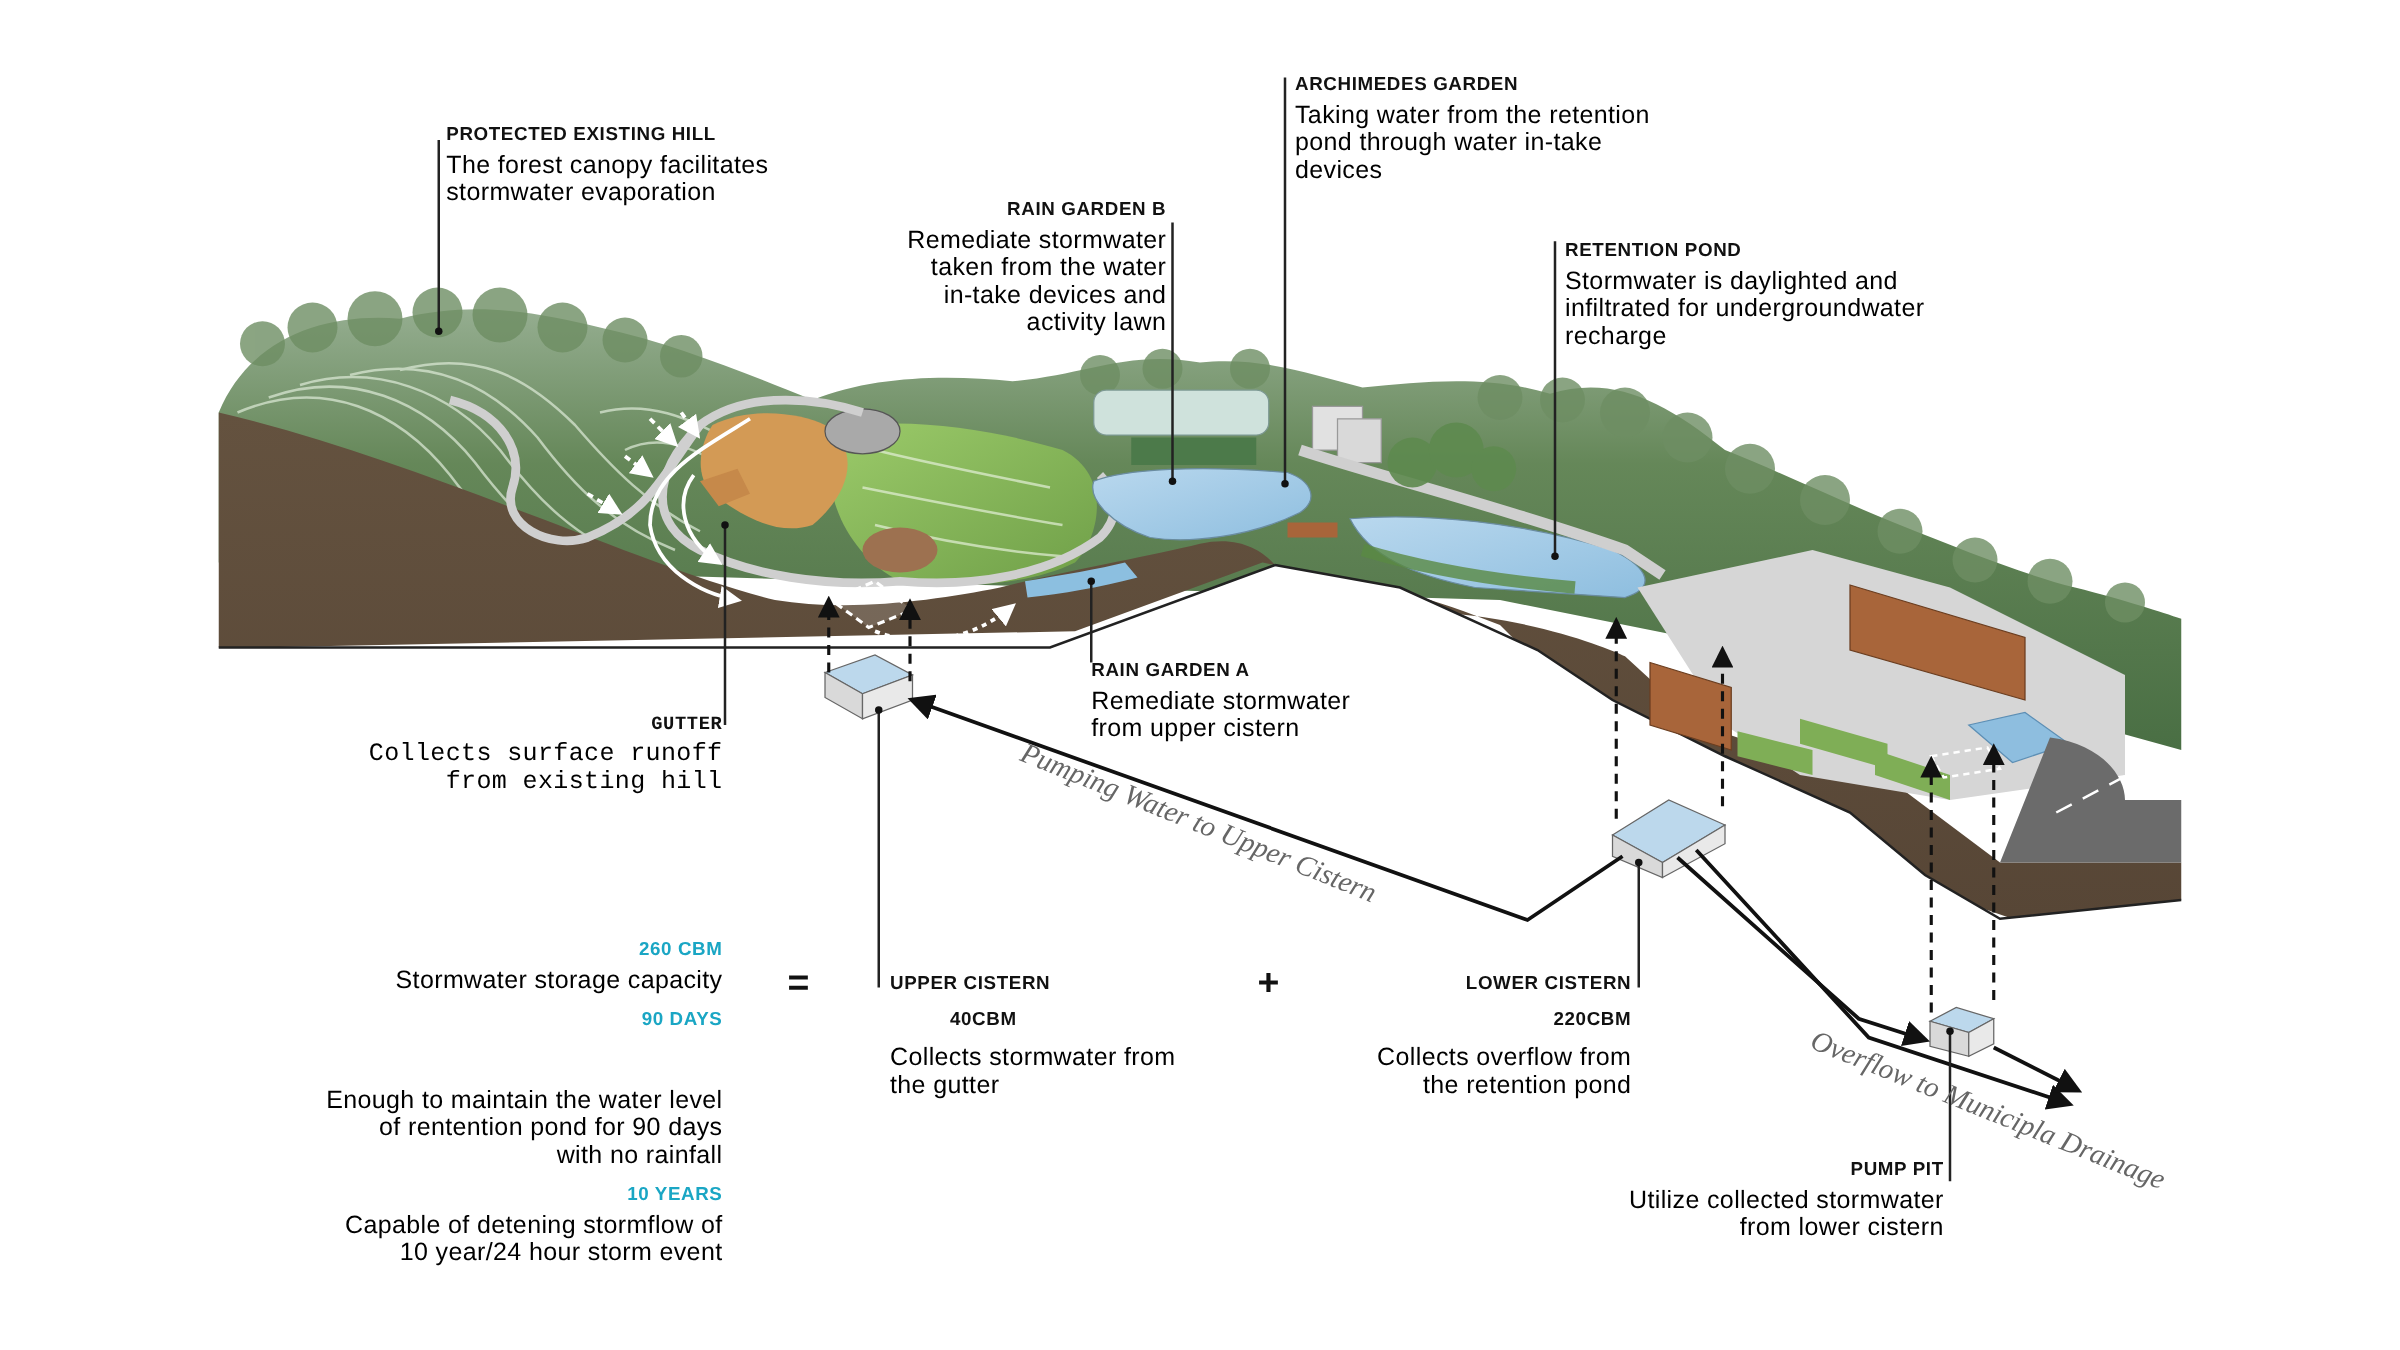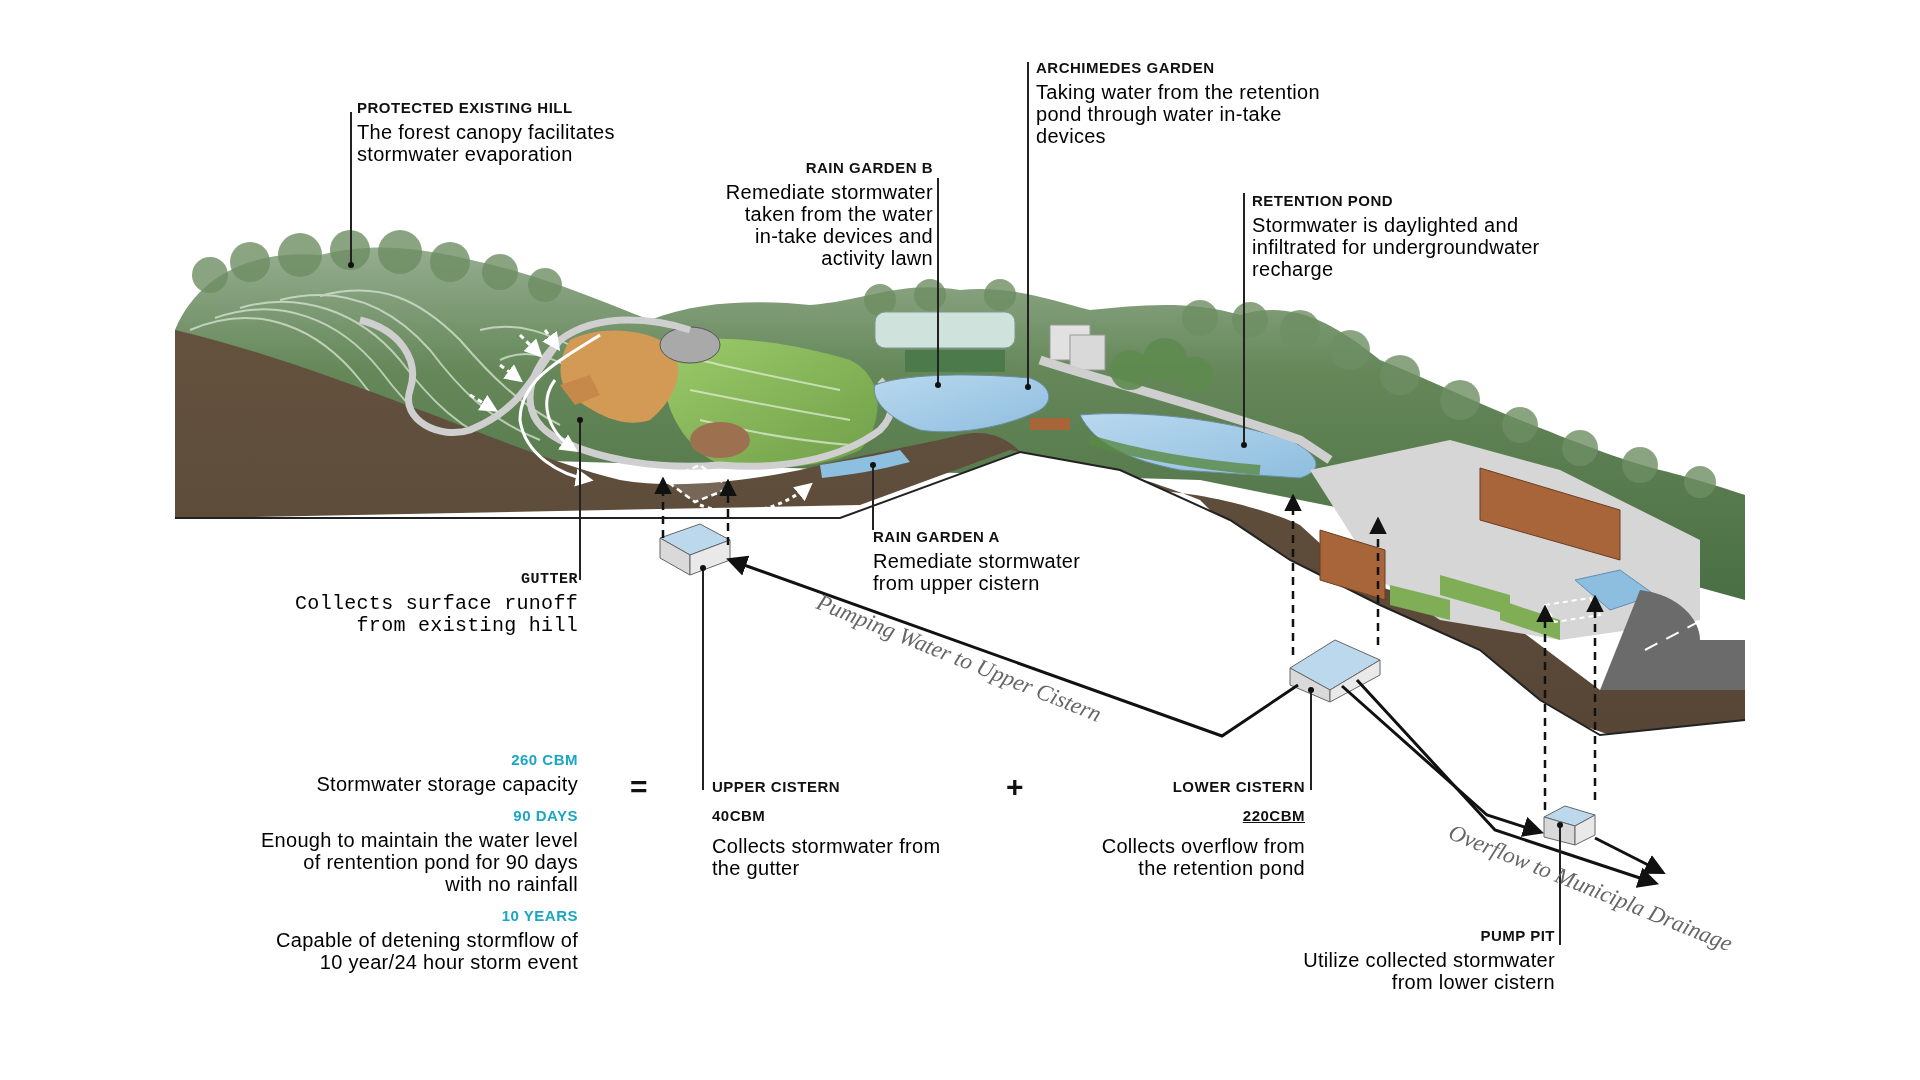--- a/index.html
+++ b/index.html
@@ -256,41 +256,41 @@
 <div class="lbl right" style="left:280px; top:567px; width:298px;font-family:Liberation Mono, monospace;">
   <div class="t">GUTTER</div>
   <div class="d">Collects surface runoff
 from existing hill</div>
 </div>
 
 <div class="lbl right stat" style="left:150px; top:747px; width:428px;">
   <div class="t">260 CBM</div>
   <div class="d" style="margin-bottom:8px;">Stormwater storage capacity</div>
   <div class="t">90 DAYS</div>
-  <div class="d" style="margin-bottom:8px;">Enough to maintain the water level
+  <div class="d" style="margin-bottom:8px;margin-top:40px;">Enough to maintain the water level
 of rentention pond for 90 days
 with no rainfall</div>
   <div class="t">10 YEARS</div>
   <div class="d">Capable of detening stormflow of
 10 year/24 hour storm event</div>
 </div>
 
 <div class="op" style="left:630px; top:770px;">=</div>
 <div class="op" style="left:1006px; top:770px;">+</div>
 
 <div class="lbl" style="left:712px; top:774px;">
   <div class="t">UPPER CISTERN</div>
-  <div class="t" style="margin-top:3px;">40CBM</div>
+  <div class="t" style="margin-top:3px;margin-left:48px;">40CBM</div>
   <div class="d" style="margin-top:6px;">Collects stormwater from
 the gutter</div>
 </div>
 
 <div class="lbl right" style="left:1010px; top:774px; width:295px;">
   <div class="t">LOWER CISTERN</div>
-  <div class="t" style="margin-top:3px;text-decoration:underline;">220CBM</div>
+  <div class="t" style="margin-top:3px;">220CBM</div>
   <div class="d" style="margin-top:6px;">Collects overflow from
 the retention pond</div>
 </div>
 
 <div class="lbl right" style="left:1200px; top:923px; width:355px;">
   <div class="t">PUMP PIT</div>
   <div class="d">Utilize collected stormwater
 from lower cistern</div>
 </div>
 

